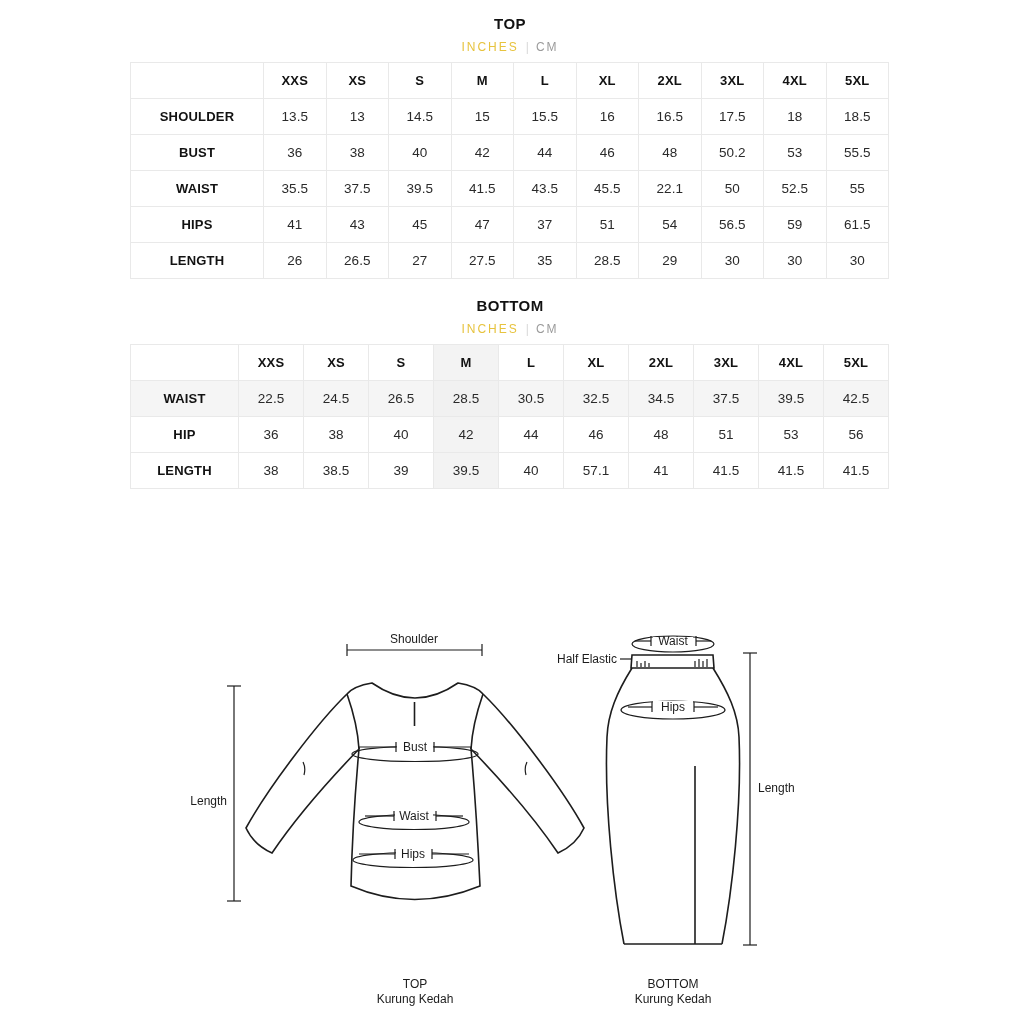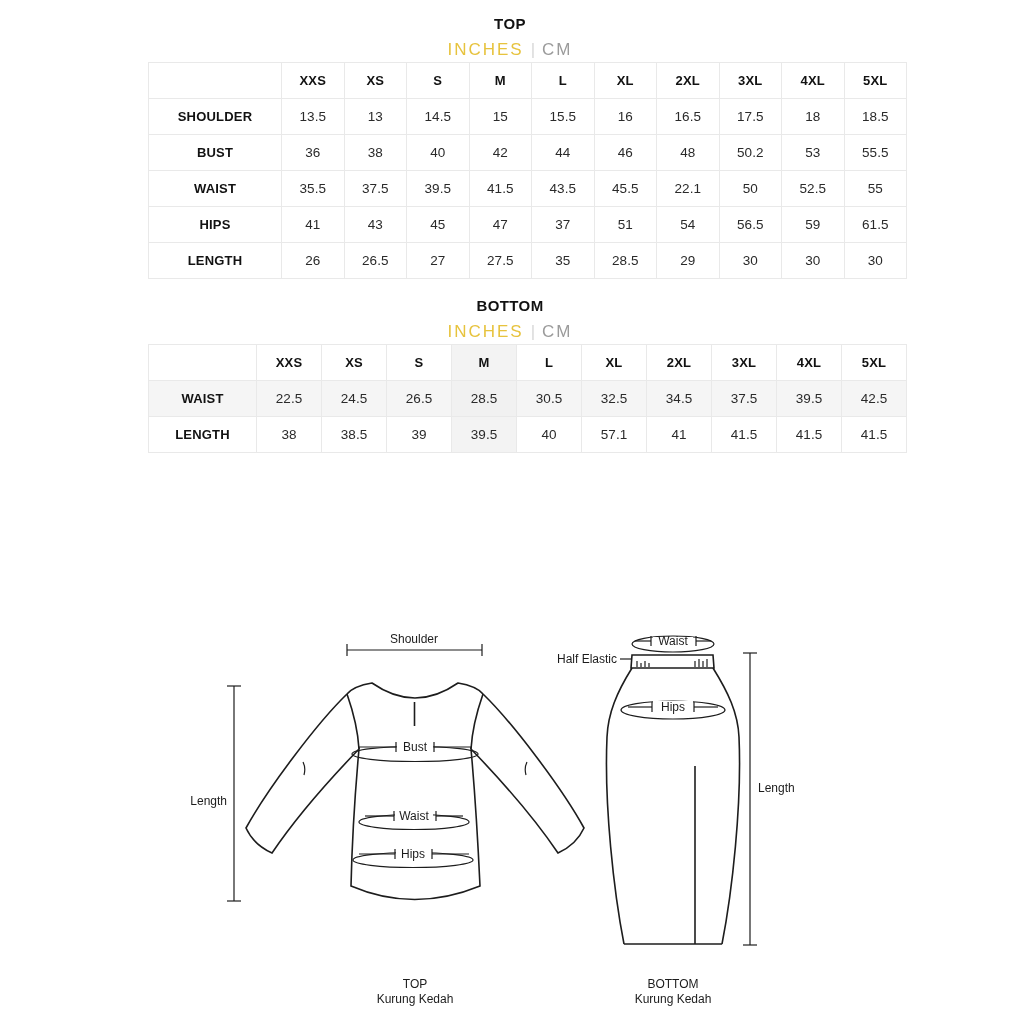--- a/index.html
+++ b/index.html
@@ -8,30 +8,30 @@
     font-family:"Liberation Sans",sans-serif;color:#1c1c1c;overflow:hidden;
   }
   .section-title{
     position:absolute;left:130px;width:760px;text-align:center;
     font-size:15px;font-weight:bold;letter-spacing:.4px;color:#111;
   }
   #top-title{top:15px;}
   #bottom-title{top:297px;}
   .units{
     position:absolute;left:130px;width:760px;text-align:center;
-    font-size:17px;letter-spacing:2px;
+    font-size:12px;letter-spacing:2px;
   }
   #top-units{top:40px;}
   #bottom-units{top:322px;}
   .units .inches{color:#e7c33e;cursor:pointer;}
   .units .divider{color:#d8d8d8;padding:0 7px;letter-spacing:0;}
   .units .cm{color:#9b9b9b;cursor:pointer;}
   table{
     border-collapse:collapse;table-layout:fixed;width:759px;background:#fff;
-    position:absolute;left:148px;
+    position:absolute;left:130px;
   }
   #table-top{top:62px;}
   #table-bottom{top:344px;}
   th,td{
     border:1px solid #e9e9e9;text-align:center;vertical-align:middle;
     height:35px;padding:0;font-size:13px;
   }
   th{font-weight:bold;color:#121212;letter-spacing:.2px;}
   td{font-weight:normal;color:#2a2a2a;font-size:13.5px;}
   .hl{background:#f3f3f3;}
@@ -191,20 +191,33 @@
         <td>26.5</td>
         <td class="hl">28.5</td>
         <td>30.5</td>
         <td>32.5</td>
         <td>34.5</td>
         <td>37.5</td>
         <td>39.5</td>
         <td>42.5</td>
       </tr>
       <tr>
+        <th>HIP</th>
+        <td>36</td>
+        <td>38</td>
+        <td>40</td>
+        <td class="hl">42</td>
+        <td>44</td>
+        <td>46</td>
+        <td>48</td>
+        <td>51</td>
+        <td>53</td>
+        <td>56</td>
+      </tr>
+      <tr>
         <th>LENGTH</th>
         <td>38</td>
         <td>38.5</td>
         <td>39</td>
         <td class="hl">39.5</td>
         <td>40</td>
         <td>57.1</td>
         <td>41</td>
         <td>41.5</td>
         <td>41.5</td>

